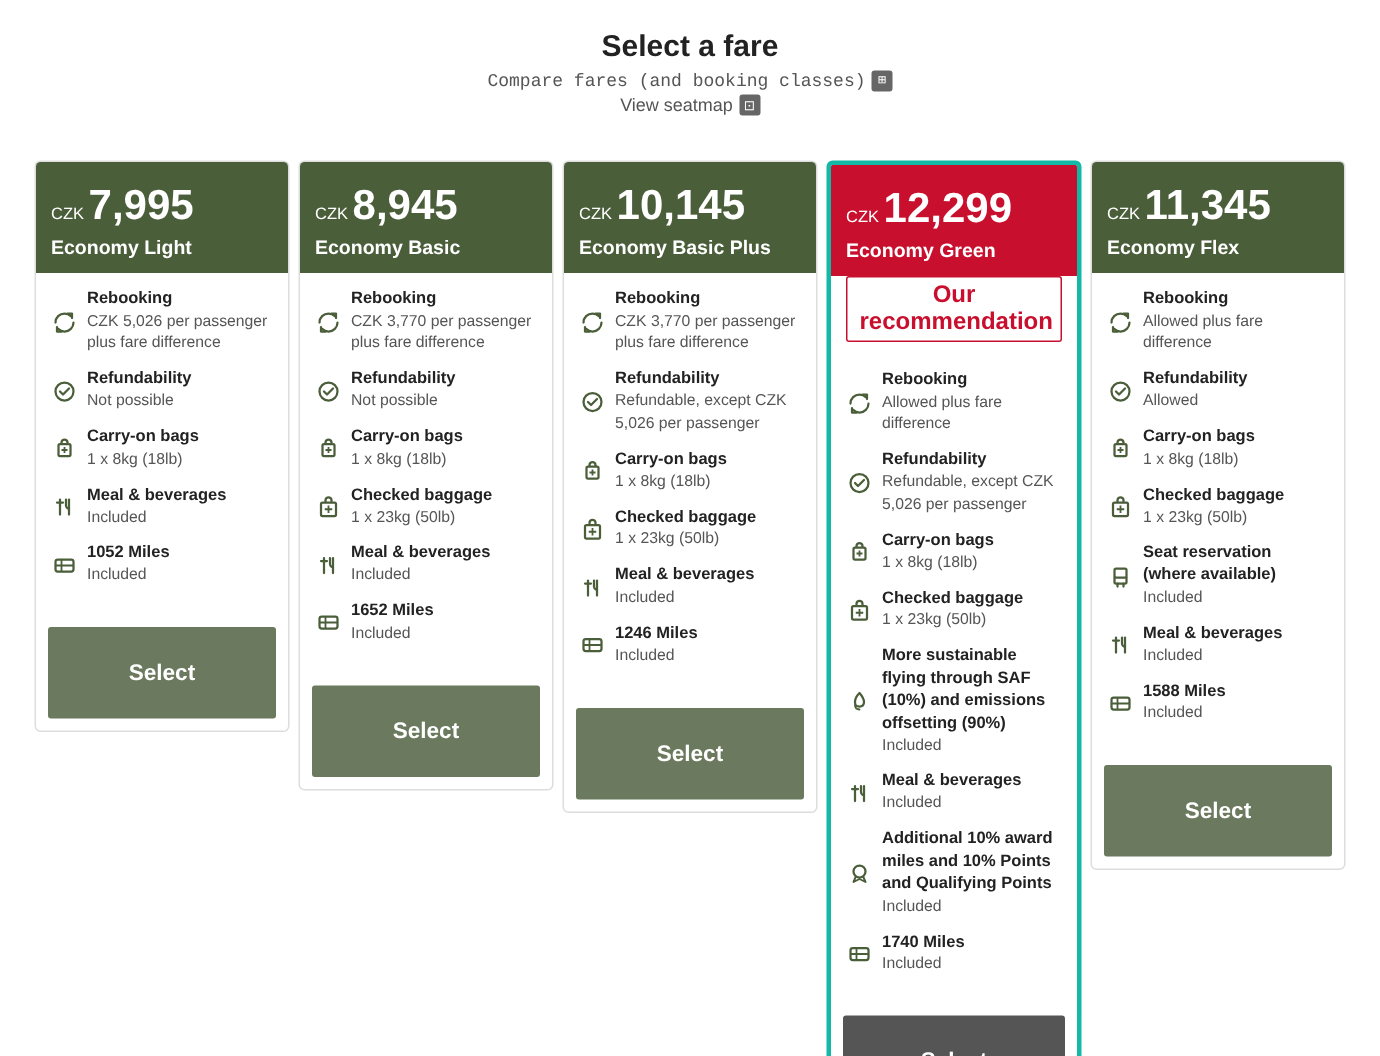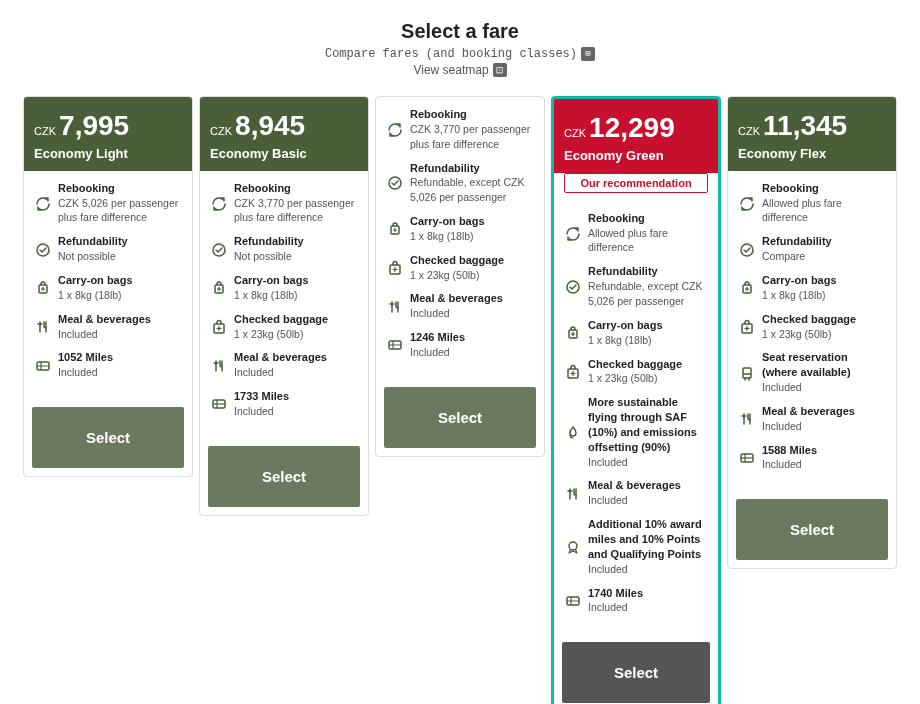--- a/index.html
+++ b/index.html
@@ -5,21 +5,21 @@
     * { box-sizing: border-box; margin: 0; padding: 0; }
     body {
       font-family: Arial, sans-serif;
       background: #fff;
       padding: 20px;
       min-height: 704px;
       width: 920px;
     }
     .page-header {
       text-align: center;
-      margin-bottom: 19px;
+      margin-bottom: 30px;
     }
     .page-header h1 {
       font-size: 20px;
       font-weight: bold;
       color: #222;
       margin-bottom: 4px;
     }
     .page-header .subtitle {
       font-size: 12px;
       color: #555;
@@ -88,21 +88,21 @@
       margin-top: 4px;
     }
     .card.highlighted .card-header {
       background: #c8102e;
     }
     .recommendation-badge {
       background: #fff;
       color: #c8102e;
       border: 1.5px solid #c8102e;
       text-align: center;
-      font-size: 11px;
+      font-size: 16px;
       font-weight: bold;
       padding: 3px 8px;
       margin: 0 10px 8px;
       border-radius: 2px;
     }
     .card-body {
       padding: 10px;
       flex: 1;
     }
     .feature-item {
@@ -325,28 +325,32 @@
     </div>
         <div class="feature-item">
       <div class="feature-icon">
             <svg viewBox="0 0 16 16" fill="none">
               <rect x="2" y="4" width="12" height="8" rx="1.5" stroke="#4a5e3a" stroke-width="1.5"></rect>
               <line x1="2" y1="8" x2="14" y2="8" stroke="#4a5e3a" stroke-width="1.2"></line>
               <line x1="6" y1="4" x2="6" y2="12" stroke="#4a5e3a" stroke-width="1.2"></line>
             </svg>
           </div>
       <div class="feature-text">
-        <span class="feature-title">1733 Miles</span>
+        <span class="feature-title">1652 Miles</span>
         <span class="feature-desc">Included</span>
       </div>
     </div>
       </div>
       <div class="card-footer"><button class="select-btn">Select</button></div>
     </div>
     <div class="card">
+      <div class="card-header">
+    <span class="price-label">CZK </span><span class="price-amount">10,145</span>
+    <div class="fare-name">Economy Basic Plus</div>
+  </div>
       <div class="card-body">
         <div class="feature-item">
       <div class="feature-icon">
             <svg viewBox="0 0 16 16" fill="none">
               <path d="M2 8a6 6 0 0 1 6-6 6 6 0 0 1 4.24 1.76" stroke="#4a5e3a" stroke-width="1.5" stroke-linecap="round"></path>
               <polyline points="10,2 13,2 13,5" stroke="#4a5e3a" stroke-width="1.5" stroke-linecap="round" stroke-linejoin="round"></polyline>
               <path d="M14 8a6 6 0 0 1-6 6 6 6 0 0 1-4.24-1.76" stroke="#4a5e3a" stroke-width="1.5" stroke-linecap="round"></path>
               <polyline points="6,14 3,14 3,11" stroke="#4a5e3a" stroke-width="1.5" stroke-linecap="round" stroke-linejoin="round"></polyline>
             </svg>
           </div>
@@ -564,21 +568,21 @@
     </div>
         <div class="feature-item">
       <div class="feature-icon">
             <svg viewBox="0 0 16 16" fill="none">
               <circle cx="8" cy="8" r="6" stroke="#4a5e3a" stroke-width="1.5"></circle>
               <path d="M5 8l2 2 4-4" stroke="#4a5e3a" stroke-width="1.5" stroke-linecap="round" stroke-linejoin="round"></path>
             </svg>
           </div>
       <div class="feature-text">
         <span class="feature-title">Refundability</span>
-        <span class="feature-desc">Compare</span>
+        <span class="feature-desc">Allowed</span>
       </div>
     </div>
         <div class="feature-item">
       <div class="feature-icon">
             <svg viewBox="0 0 16 16" fill="none">
               <rect x="4" y="5" width="8" height="8" rx="1" stroke="#4a5e3a" stroke-width="1.5"></rect>
               <path d="M6 5V4a2 2 0 0 1 4 0v1" stroke="#4a5e3a" stroke-width="1.5"></path>
               <line x1="8" y1="7" x2="8" y2="11" stroke="#4a5e3a" stroke-width="1.2"></line>
               <line x1="6" y1="9" x2="10" y2="9" stroke="#4a5e3a" stroke-width="1.2"></line>
             </svg>

